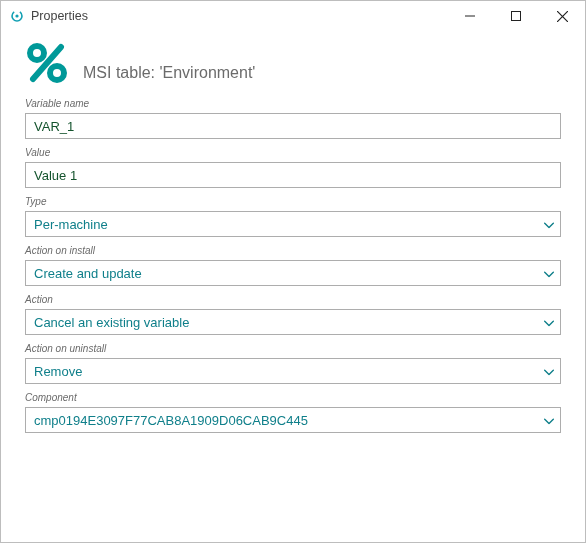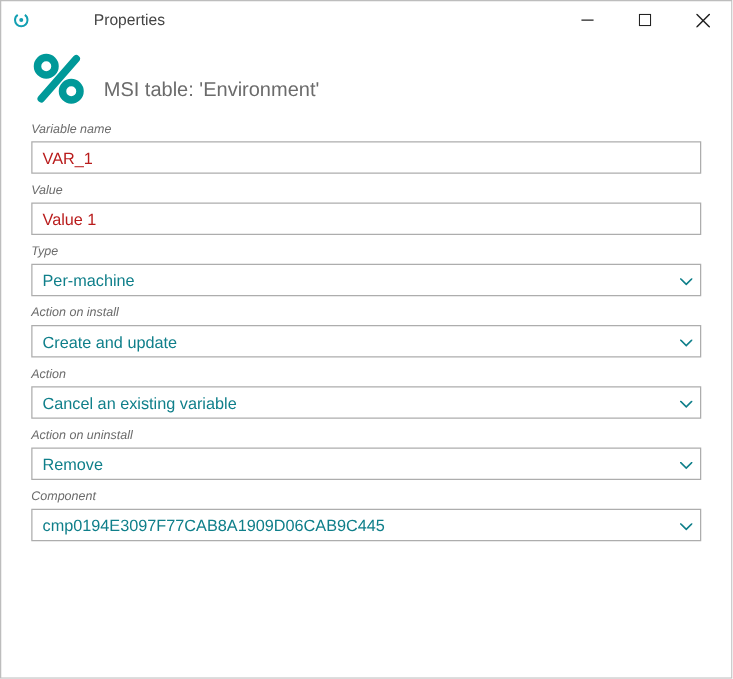--- a/index.html
+++ b/index.html
@@ -23,21 +23,21 @@
     display: flex;
     align-items: center;
     padding: 0 0 0 8px;
     color: #444;
     font-size: 12.5px;
   }
   .titlebar .appicon {
     width: 16px; height: 16px; margin-right: 6px;
     display:flex; align-items:center; justify-content:center;
   }
-  .titlebar .title { flex: 0 0 auto; margin-left: 44px; }
+  .titlebar .title { flex: 0 0 auto; }
   .titlebar .spacer { flex: 1; }
   .winbtn {
     width: 46px; height: 30px;
     display: flex; align-items: center; justify-content: center;
     color: #222;
   }
 
   .content {
     flex: 1;
     padding: 10px 24px 18px 24px;
@@ -63,21 +63,21 @@
     margin-bottom: 4px;
     font-style: italic;
   }
   .text-input, .select {
     width: 100%;
     height: 26px;
     border: 1px solid #adadad;
     background: #fff;
     padding: 0 8px;
     font: inherit;
-    color: #b91c1c;
+    color: #14532d;
     display: flex;
     align-items: center;
     position: relative;
   }
   .select {
     color: #0f7f8a;
     padding-right: 26px;
   }
   .select .sel-text { flex: 1; }
   .chevron {

